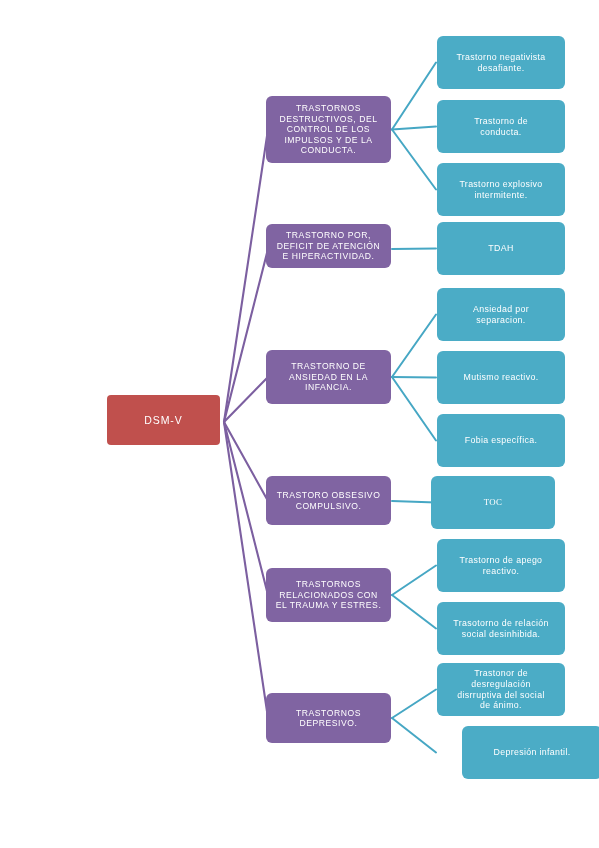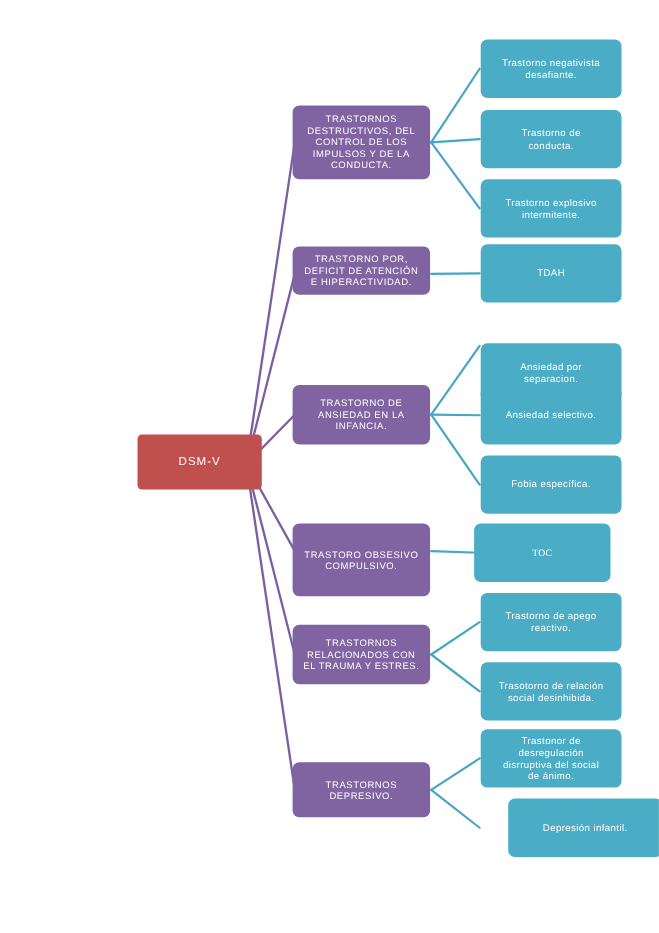--- a/index.html
+++ b/index.html
@@ -83,21 +83,21 @@
       <line x1="224" y1="422" x2="268" y2="501" stroke="#7c5fa0" stroke-width="2.1" stroke-linecap="round"></line>
       <line x1="392" y1="501" x2="436" y2="502.5" stroke="#46a7c4" stroke-width="2" stroke-linecap="round"></line>
       <line x1="224" y1="422" x2="268" y2="595" stroke="#7c5fa0" stroke-width="2.1" stroke-linecap="round"></line>
       <line x1="392" y1="595" x2="436" y2="565.5" stroke="#46a7c4" stroke-width="2" stroke-linecap="round"></line>
       <line x1="392" y1="595" x2="436" y2="628.5" stroke="#46a7c4" stroke-width="2" stroke-linecap="round"></line>
       <line x1="224" y1="422" x2="268" y2="718" stroke="#7c5fa0" stroke-width="2.1" stroke-linecap="round"></line>
       <line x1="392" y1="718" x2="436" y2="689.5" stroke="#46a7c4" stroke-width="2" stroke-linecap="round"></line>
       <line x1="392" y1="718" x2="436" y2="752.5" stroke="#46a7c4" stroke-width="2" stroke-linecap="round"></line>
     </svg>
   <div id="node-layer">
-      <div class="node node-root" style="left: 125px; top: 395px; width: 113px; height: 50px;">
+      <div class="node node-root" style="left: 107px; top: 395px; width: 113px; height: 50px;">
         <span class="node-label">DSM-V</span>
       </div>
       <div class="node node-branch" style="left: 266px; top: 96px; width: 125px; height: 67px;">
         <span class="node-label">TRASTORNOS
 DESTRUCTIVOS, DEL
 CONTROL DE LOS
 IMPULSOS Y DE LA
 CONDUCTA.</span>
       </div>
       <div class="node node-leaf" style="left: 437px; top: 36px; width: 128px; height: 53px;">
@@ -118,31 +118,31 @@
 E HIPERACTIVIDAD.</span>
       </div>
       <div class="node node-leaf" style="left: 437px; top: 222px; width: 128px; height: 53px;">
         <span class="node-label">TDAH</span>
       </div>
       <div class="node node-branch" style="left: 266px; top: 350px; width: 125px; height: 54px;">
         <span class="node-label">TRASTORNO DE
 ANSIEDAD EN LA
 INFANCIA.</span>
       </div>
-      <div class="node node-leaf" style="left: 437px; top: 288px; width: 128px; height: 53px; margin-top: 24px;">
+      <div class="node node-leaf" style="left: 437px; top: 288px; width: 128px; height: 53px;">
         <span class="node-label">Ansiedad por
 separacion.</span>
       </div>
       <div class="node node-leaf" style="left: 437px; top: 351px; width: 128px; height: 53px;">
-        <span class="node-label">Ansiedad selectivo.</span>
+        <span class="node-label">Mutismo reactivo.</span>
       </div>
       <div class="node node-leaf" style="left: 437px; top: 414px; width: 128px; height: 53px;">
         <span class="node-label">Fobia específica.</span>
       </div>
-      <div class="node node-branch" style="left: 266px; top: 476px; width: 125px; height: 66px;">
+      <div class="node node-branch" style="left: 266px; top: 476px; width: 125px; height: 49px;">
         <span class="node-label">TRASTORO  OBSESIVO
 COMPULSIVO.</span>
       </div>
       <div class="node node-leaf" style="left: 431px; top: 476px; width: 124px; height: 53px; font-family: Liberation Serif, serif;">
         <span class="node-label">TOC</span>
       </div>
       <div class="node node-branch" style="left: 266px; top: 568px; width: 125px; height: 54px;">
         <span class="node-label">TRASTORNOS
 RELACIONADOS CON
 EL TRAUMA Y ESTRES.</span>

